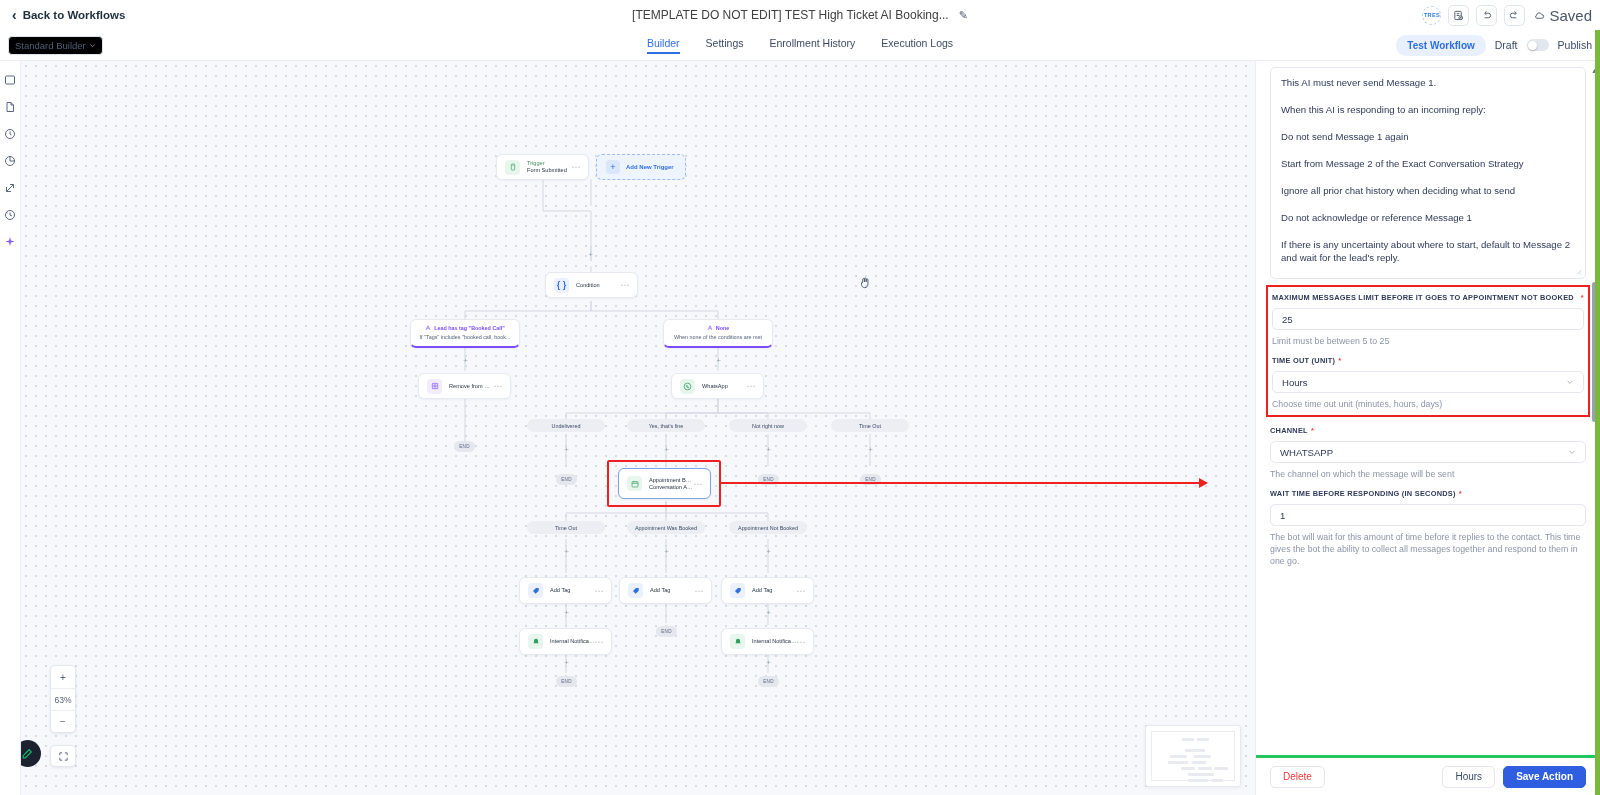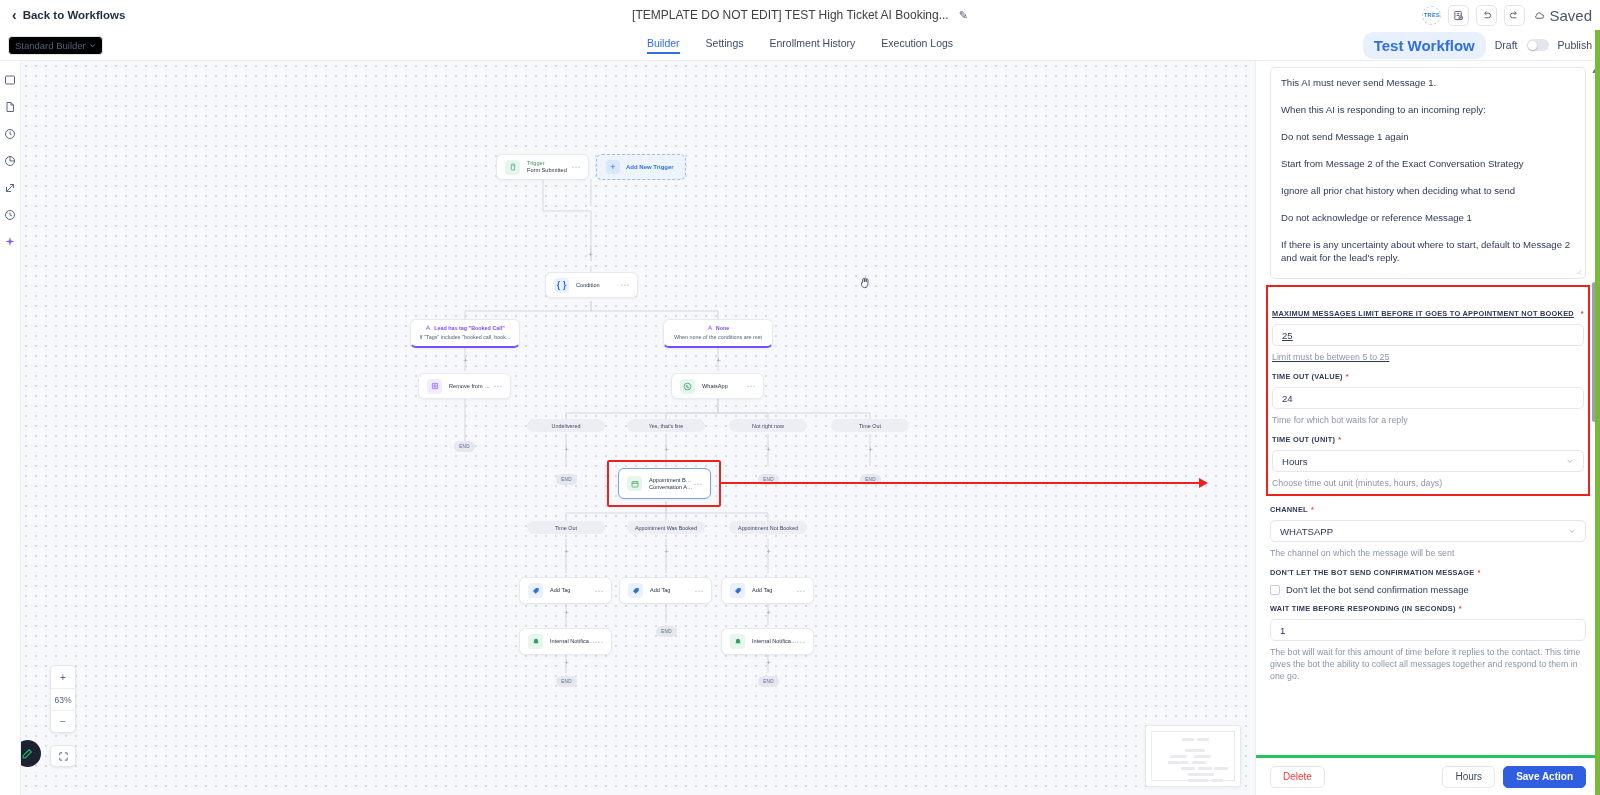--- a/index.html
+++ b/index.html
@@ -25,21 +25,21 @@
   .ibtn svg{display:block;}
   .saved{display:flex;align-items:center;gap:4px;font-size:15px;color:#4a5568;margin-left:2px;}
   
   .subbar{height:31px;border-bottom:1px solid #ececf1;display:flex;align-items:center;position:relative;background:#fff;}
   .builder-sel{margin-left:8px;width:95px;height:19px;border:1px solid #dfe3ec;border-radius:4px;background:#000000;
      display:flex;align-items:center;justify-content:space-between;padding:0 6px;font-size:9.5px;color:#525f7a;cursor:pointer;}
   .tabs{position:absolute;left:0;right:0;display:flex;justify-content:center;gap:26px;}
   .tab{font-size:10.5px;color:#3b4a66;cursor:pointer;padding-bottom:3px;}
   .tab.active{color:#2f6fe0;border-bottom:2px solid #2f6fe0;}
   .right-ctl{position:absolute;right:8px;display:flex;align-items:center;gap:9px;}
-  .testwf{background:#e8f0fe;color:#2f6fe0;font-size:15px;font-weight:600;padding:5px 11px;border-radius:10px;cursor:pointer;}
+  .testwf{background:#e8f0fe;color:#2f6fe0;font-size:10px;font-weight:600;padding:5px 11px;border-radius:10px;cursor:pointer;}
   .draftlbl,.publbl{font-size:10.5px;color:#3b4a66;font-weight:500;}
   .toggle{width:22px;height:12px;border-radius:7px;background:#e2e6ef;position:relative;cursor:pointer;}
   .toggle i{position:absolute;left:1.5px;top:1.5px;width:9px;height:9px;border-radius:50%;background:#fff;box-shadow:0 1px 2px rgba(0,0,0,.25);}
   
   .main{display:flex;height:734px;position:relative;}
   .leftrail{width:21px;background:#fff;border-right:1px solid #eceef3;padding-top:12px;display:flex;flex-direction:column;align-items:center;gap:14px;}
   .leftrail .ri{width:13px;height:13px;color:#5b6780;cursor:pointer;display:flex;align-items:center;justify-content:center;}
   
   .canvas{position:relative;flex:1;background:#f7f8fb;overflow:hidden;
      background-image:radial-gradient(#d7dbe6 0.8px, transparent 0.8px);
@@ -500,35 +500,28 @@
         <p>Start from Message 2 of the Exact Conversation Strategy</p>
         <p>Ignore all prior chat history when deciding what to send</p>
         <p>Do not acknowledge or reference Message 1</p>
         <p>If there is any uncertainty about where to start, default to Message 2 and wait for the lead's reply.</p>
         <svg class="grip" viewBox="0 0 10 10" stroke="#b6bdcb" stroke-width="1">
             <path d="M9 3L3 9M9 7L7 9"></path>
           </svg>
       </div>
 
       <div class="redwrap">
-        <div class="fld" style="margin-top:18px;text-decoration:underline;">
+        <div class="fld" style="margin-top:2px;">
           <div class="flab">
             <span>Maximum Messages Limit Before It Goes To Appointment Not Booked</span><span class="req" style="float:right">*</span>
           </div>
           <div class="inp">25</div>
           <div class="hint">Limit must be between 5 to 25</div>
         </div>
 
-        <div class="fld">
-          <div class="flab">
-            <span>Time Out (Value)</span><span class="req">*</span>
-          </div>
-          <div class="inp">24</div>
-          <div class="hint">Time for which bot waits for a reply</div>
-        </div>
 
         <div class="fld">
           <div class="flab">
             <span>Time Out (Unit)</span><span class="req">*</span>
           </div>
           <div class="inp sel-inp">
             <span>Hours</span>
             <svg width="8" height="8" viewBox="0 0 24 24" fill="none" stroke="#9aa4b8" stroke-width="2.5">
                 <polyline points="5,9 12,16 19,9"></polyline>
               </svg>
@@ -543,29 +536,20 @@
         </div>
         <div class="inp sel-inp">
           <span>WHATSAPP</span>
           <svg width="8" height="8" viewBox="0 0 24 24" fill="none" stroke="#9aa4b8" stroke-width="2.5">
               <polyline points="5,9 12,16 19,9"></polyline>
             </svg>
         </div>
         <div class="hint">The channel on which the message will be sent</div>
       </div>
 
-      <div class="fld">
-        <div class="flab">
-          <span>Don't let the bot send confirmation message</span><span class="req">*</span>
-        </div>
-        <div class="cbrow">
-          <div class="cb"></div>
-          <span>Don't let the bot send confirmation message</span>
-        </div>
-      </div>
 
       <div class="fld">
         <div class="flab">
           <span>Wait Time Before Responding (In Seconds)</span><span class="req">*</span>
         </div>
         <div class="inp">1</div>
         <div class="hint">The bot will wait for this amount of time before it replies to the contact. This time gives the bot the ability to collect all messages together and respond to them in one go.</div>
       </div>
 
 

